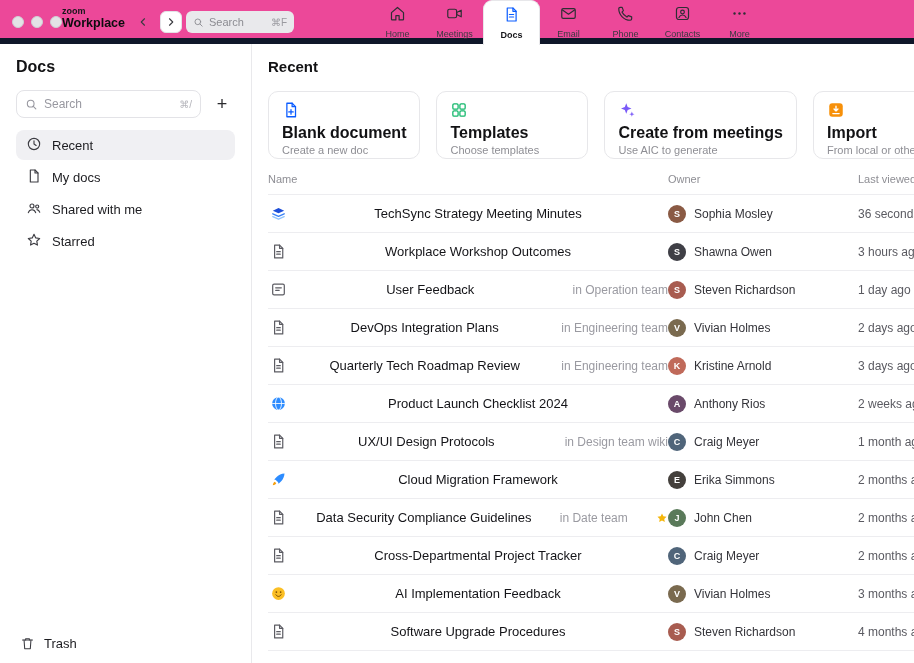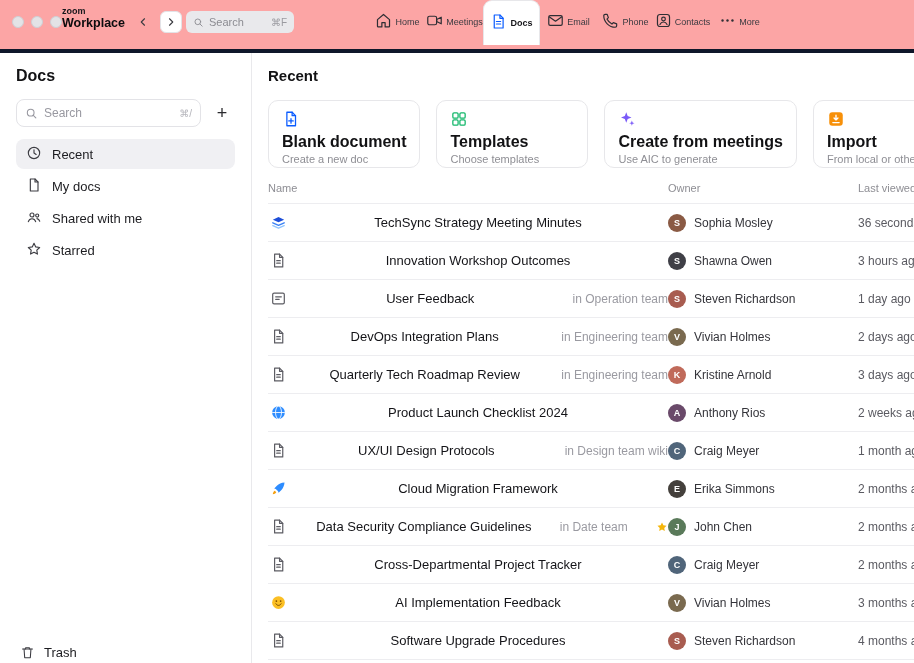--- a/index.html
+++ b/index.html
@@ -2,35 +2,35 @@
 <html><head>
 <meta charset="utf-8">
 <style>
   * { box-sizing: border-box; margin: 0; padding: 0; }
   html,body { width:914px; height:663px; }
   body {
     font-family: "Liberation Sans", sans-serif;
     background:#fff; color:#16161a; overflow:hidden; position:relative;
   }
   
-  .topbar { position:relative; height:53px; background:#fca5a5; border-bottom:4px solid #0f172a; z-index:5; }
+  .topbar { position:relative; height:44px; background:#ec4899; border-bottom:6px solid #0f172a; z-index:5; }
   .traffic { position:absolute; left:12px; top:16px; display:flex; gap:7px; }
   .tl { width:12px; height:12px; border-radius:50%; background:#e3e3e6; border:1px solid #cfcfd4; }
   .logo { position:absolute; left:62px; top:6px; line-height:1.15; }
   .logo-top { font-size:9px; font-weight:700; color:#16161a; display:block; }
   .logo-bottom { font-size:12.5px; font-weight:700; color:#0c0c0e; display:block; }
   .nav-btns { position:absolute; left:132px; top:11px; display:flex; gap:6px; }
   .nav-btn { width:22px; height:22px; border-radius:6px; display:flex; align-items:center; justify-content:center; color:#3a3a40; }
   .nav-btn.fwd { background:#fff; border:1px solid #e3e3e7; }
   .nav-btn svg { width:12px; height:12px; }
   .top-search { position:absolute; left:186px; top:11px; width:108px; height:22px; background:#e9e9ec; border-radius:6px; display:flex; align-items:center; gap:5px; padding:0 7px; font-size:11px; color:#8c8c92; }
   .top-search svg { width:11px; height:11px; color:#8c8c92; }
   .top-search .shortcut { margin-left:auto; font-size:10px; color:#9a9aa0; }
   .tabs { position:absolute; left:369px; top:0; height:44px; display:flex; align-items:flex-start; }
-  .tab { width:57px; height:44px; display:flex; flex-direction:row; align-items:center; justify-content:center; gap:3px; cursor:default; }
+  .tab { width:57px; height:44px; display:flex; flex-direction:column; align-items:center; justify-content:center; gap:3px; cursor:default; }
   .tab svg { width:17px; height:17px; color:#2e2e34; }
   .tab-label { font-size:9px; color:#3a3a40; }
   .tab.active { position:relative; z-index:6; height:45px; background:#fff; border:1px solid #e7e7ea; border-bottom:none; border-radius:9px 9px 0 0; }
   .tab.active svg { color:#0b5cff; }
   .tab.active .tab-label { color:#16161a; font-weight:700; }
   
   .app { display:flex; height:619px; }
   .sidebar { flex:0 0 252px; width:252px; border-right:1px solid #e9e9ec; position:relative; padding:14px 16px; background:#fff; }
   .sb-title { font-size:16px; font-weight:700; color:#121214; }
   .sb-search-row { display:flex; align-items:center; gap:8px; margin-top:14px; }
@@ -287,21 +287,21 @@
           </div>
           <div class="t-row">
             <div class="cell-name">
               <span class="row-icon">
                 <svg viewBox="0 0 24 24" fill="none" stroke="currentColor" stroke-width="1.7" stroke-linecap="round" stroke-linejoin="round">
                   <path d="M6.5 3h7L18 7.5V21H6.5z"></path>
                   <path d="M13.5 3v4.5H18"></path>
                   <path d="M9.5 12.3h5M9.5 15.8h5"></path>
                 </svg>
               </span>
-              <span class="doc-title">Innovation Workshop Outcomes</span>
+              <span class="doc-title">Workplace Workshop Outcomes</span>
               <span class="doc-context"></span>
 
             </div>
             <div class="cell-owner">
               <span class="avatar" style="background: rgb(63, 63, 70);">S</span>
               <span>Shawna Owen</span>
             </div>
             <div class="cell-last">3 hours ago</div>
           </div>
           <div class="t-row">

